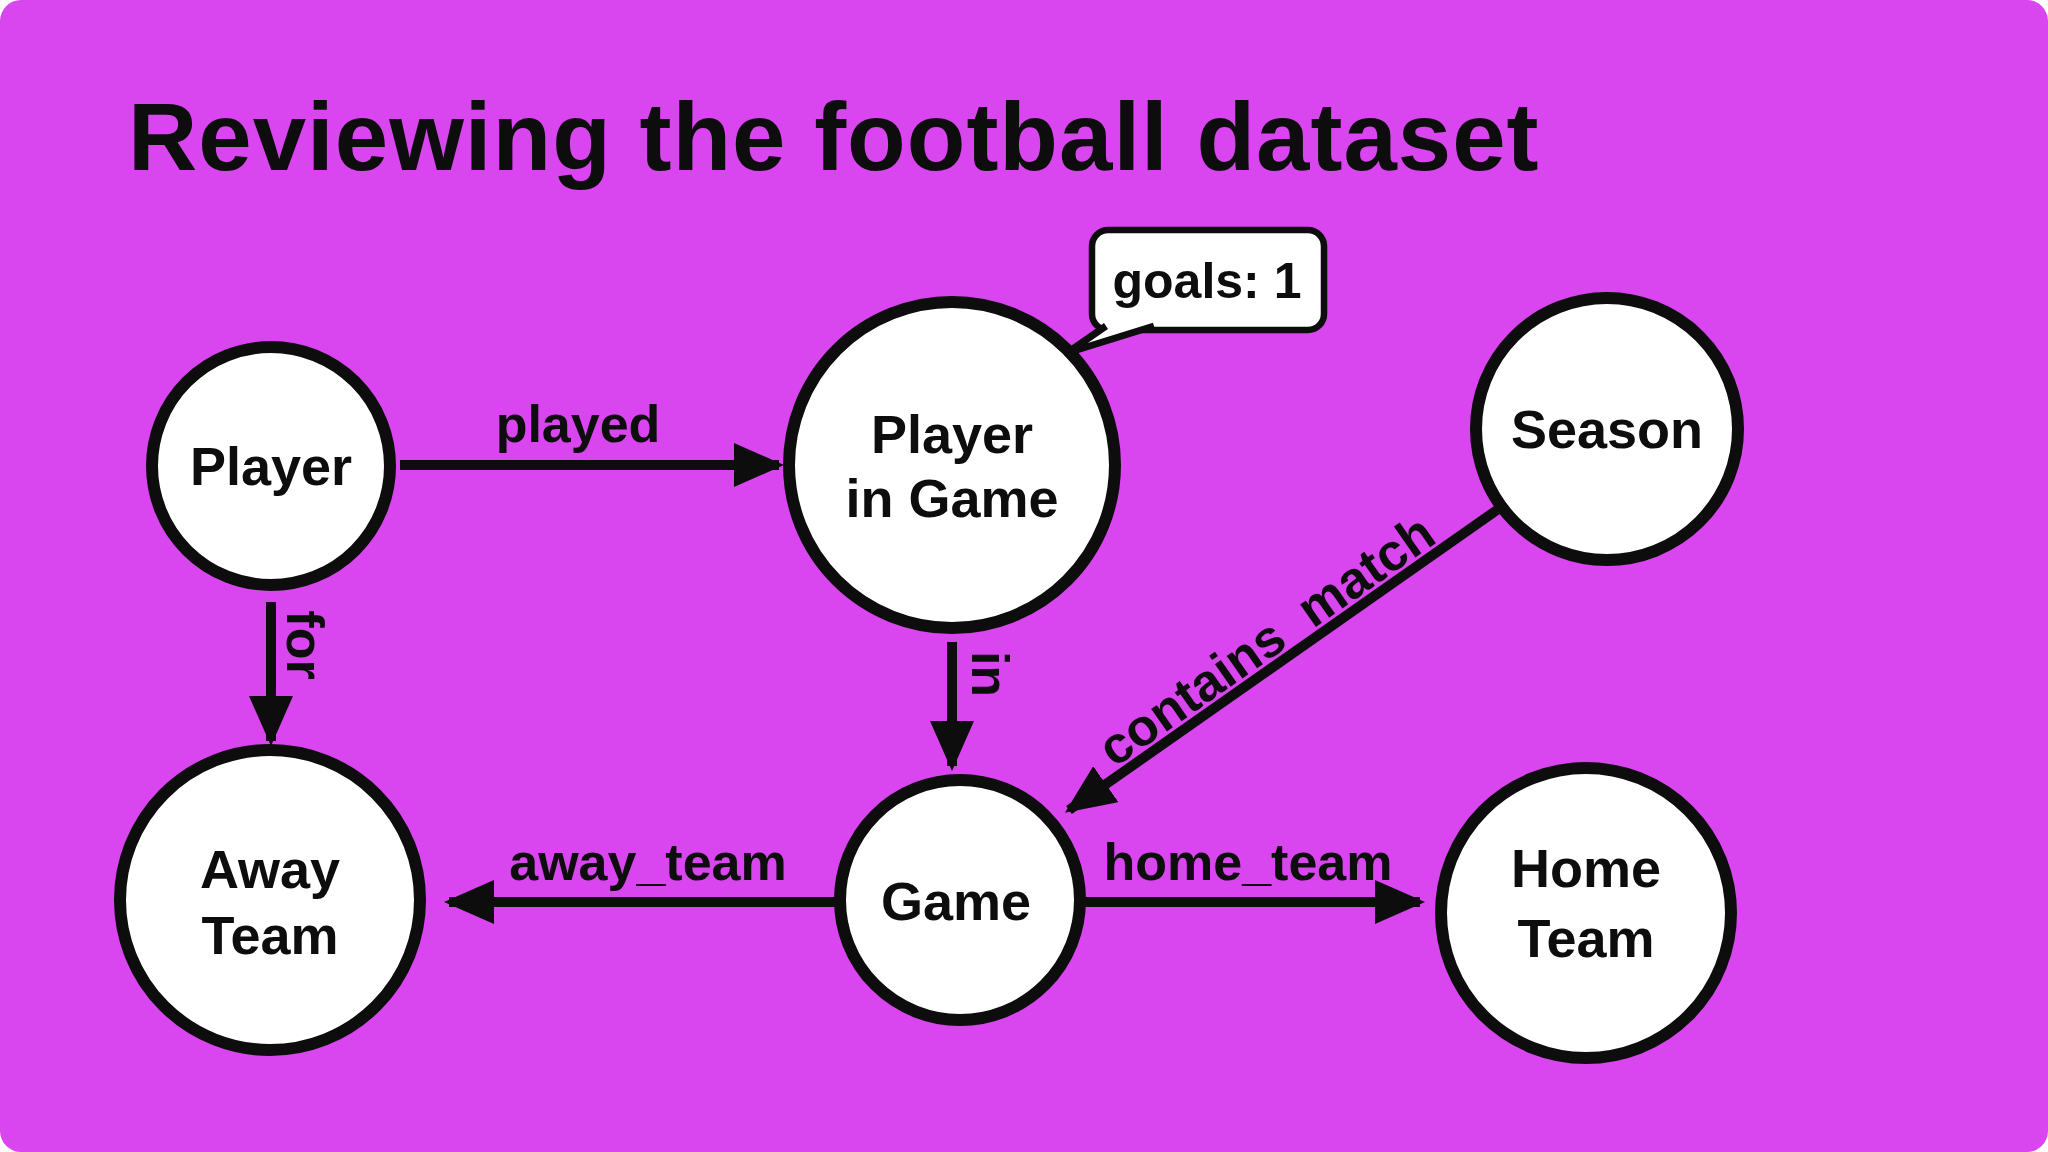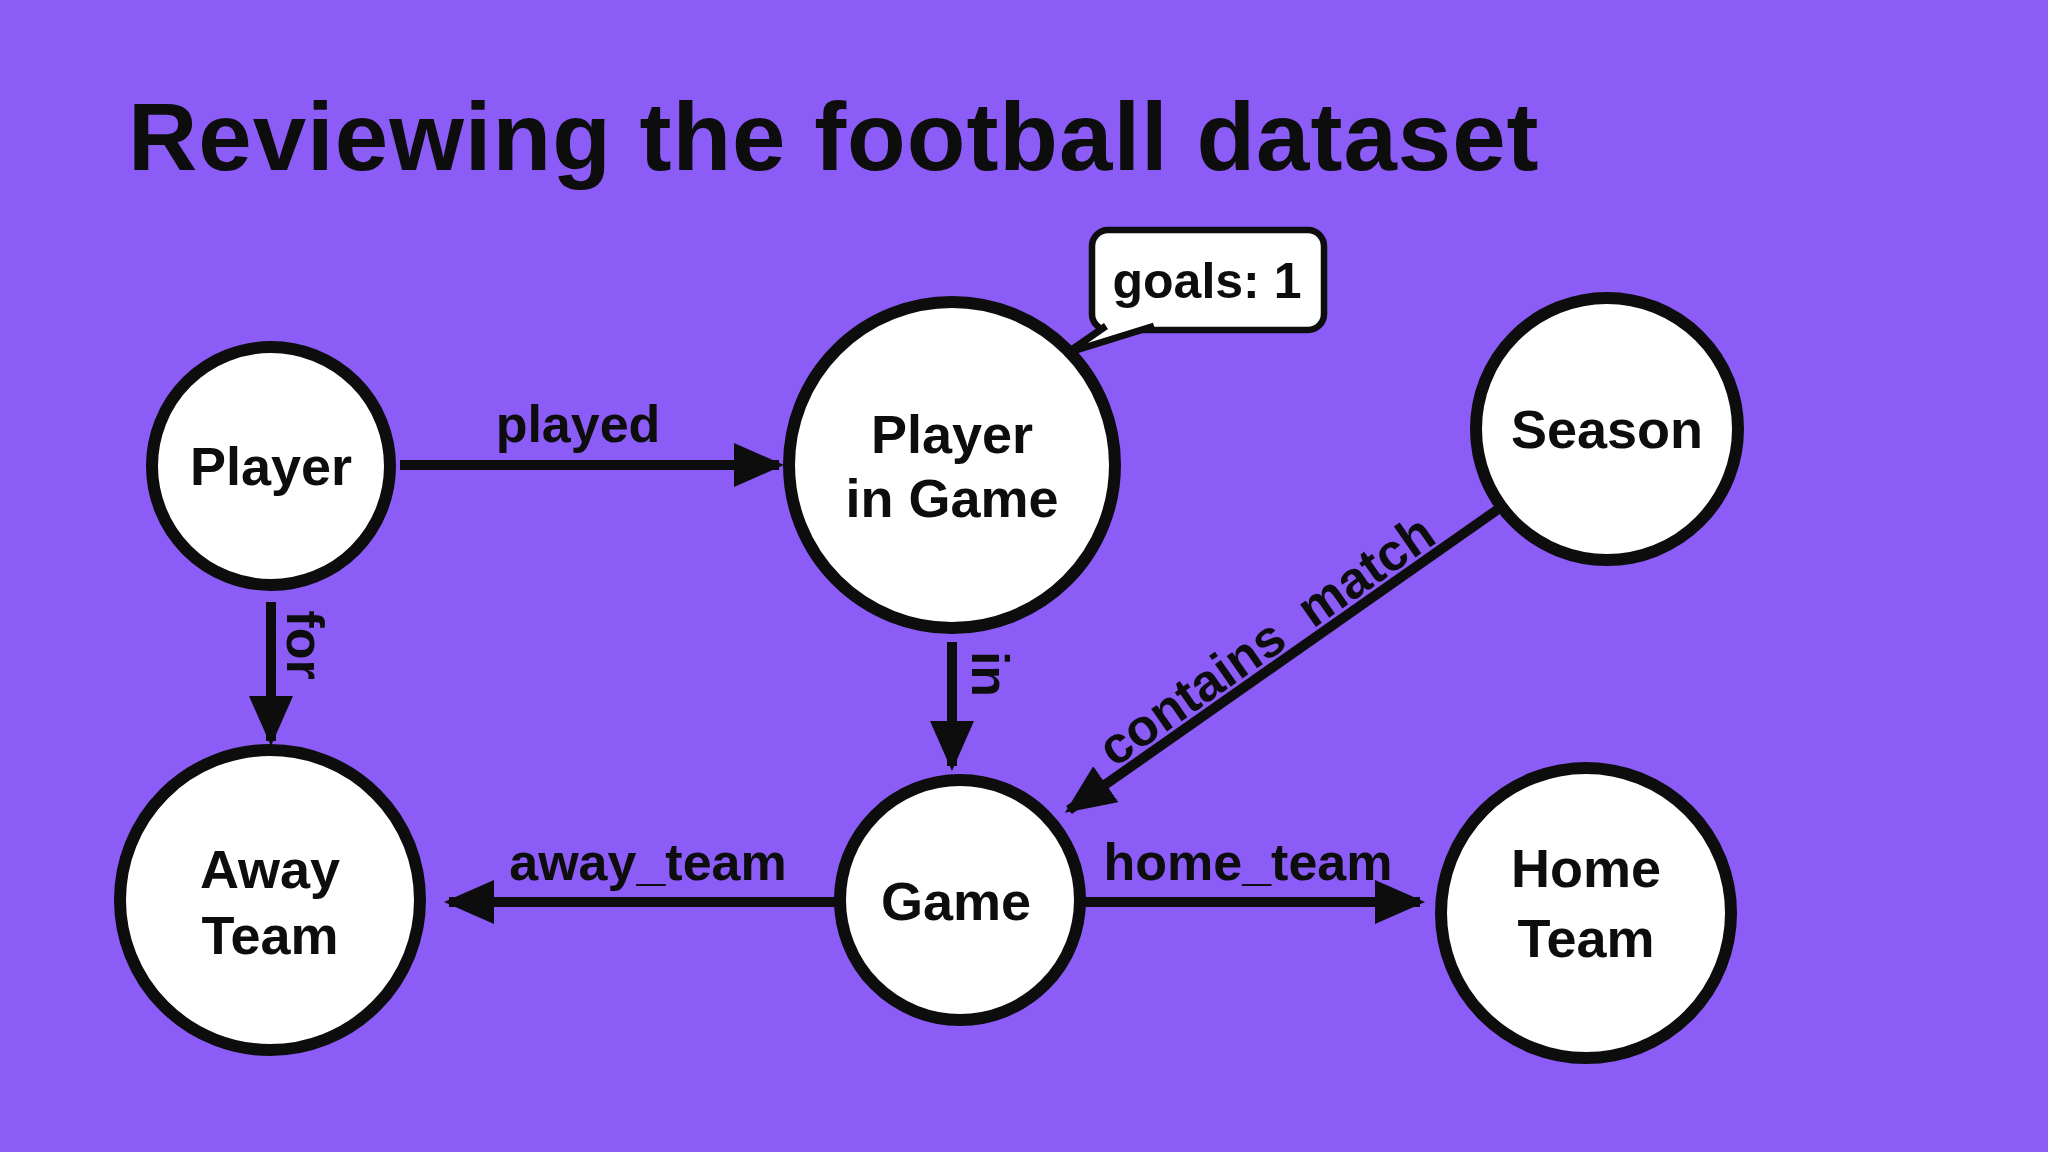--- a/index.html
+++ b/index.html
@@ -4,22 +4,23 @@
 <style>
   html, body {
     margin: 0;
     padding: 0;
     background: #ffffff;
   }
   .stage {
     position: relative;
     width: 2048px;
     height: 1152px;
-    background: #8b5cf6;
+    background: #d946ef;
     overflow: hidden;
+    border-radius: 21px;
   }
   svg {
     display: block;
     width: 2048px;
     height: 1152px;
   }
   svg text {
     font-family: "Liberation Sans", sans-serif;
     fill: #0d0d0d;
   }

